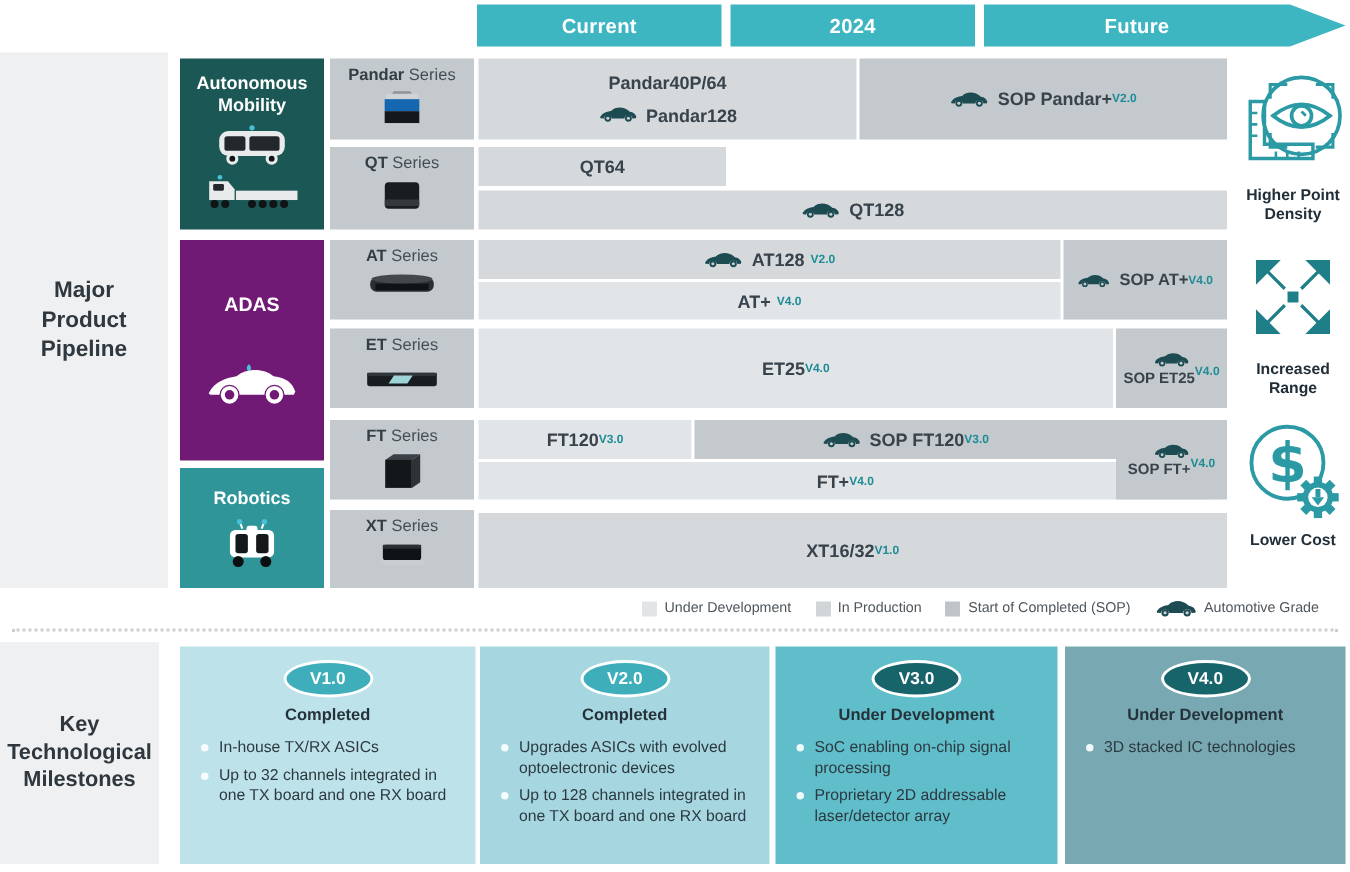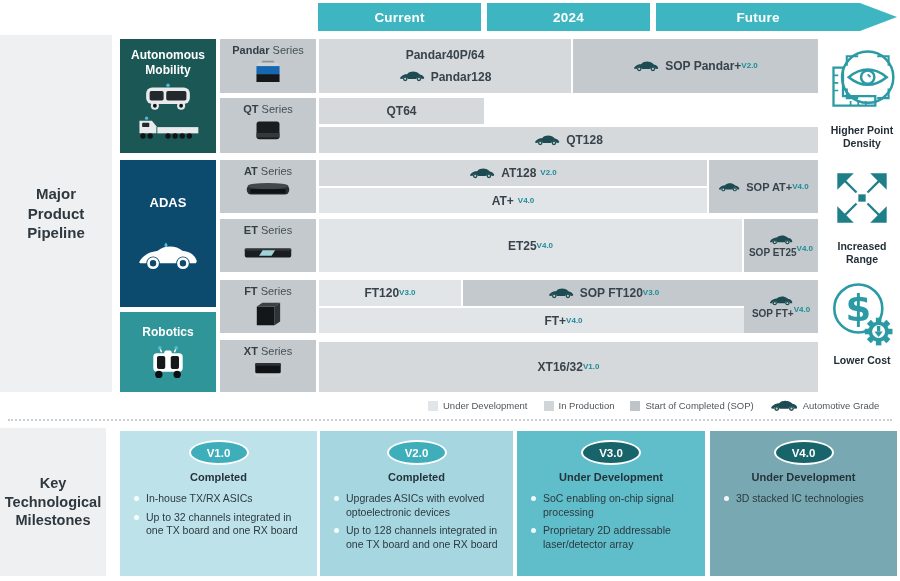--- a/index.html
+++ b/index.html
@@ -99,21 +99,21 @@
       <rect x="25" y="13" width="46" height="7" fill="#E8EAEC"></rect>
       <circle cx="9" cy="23" r="3" fill="#101417"></circle>
         <circle cx="17" cy="23" r="3" fill="#101417"></circle>
       <circle cx="37" cy="23" r="3" fill="#101417"></circle>
         <circle cx="45" cy="23" r="3" fill="#101417"></circle>
       <circle cx="53" cy="23" r="3" fill="#101417"></circle>
         <circle cx="61" cy="23" r="3" fill="#101417"></circle>
     </svg>
   </div>
 
-  <div class="abs cat" style="left:120px;top:160px;height:147px;background:#0c4a6e;justify-content:center;gap:28px;">
+  <div class="abs cat" style="left:120px;top:160px;height:147px;background:#701a75;justify-content:center;gap:28px;">
     <div class="lbl" style="font-size:13px;">ADAS</div>
     <svg width="66" height="32" viewBox="0 0 64 30">
       <path d="M30 2 q3 3 0 5 q-3 -2 0 -5 Z" fill="#49C0D8"></path>
       <path d="M4 21 C8 13 16 11 22 10 C28 4.5 40 4.5 46 10 C54 11 58 14 60 20 L59 22 H53 A6.5 6.5 0 0 0 40 22 H24 A6.5 6.5 0 0 0 11 22 H5 Z" fill="#fff"></path>
       <circle cx="17.5" cy="22" r="4.4" fill="none" stroke="#fff" stroke-width="2.6"></circle>
       <circle cx="46.5" cy="22" r="4.4" fill="none" stroke="#fff" stroke-width="2.6"></circle>
     </svg>
   </div>
 
   <div class="abs cat" style="left:120px;top:312px;height:80px;background:#2F9598;justify-content:center;gap:5px;">

